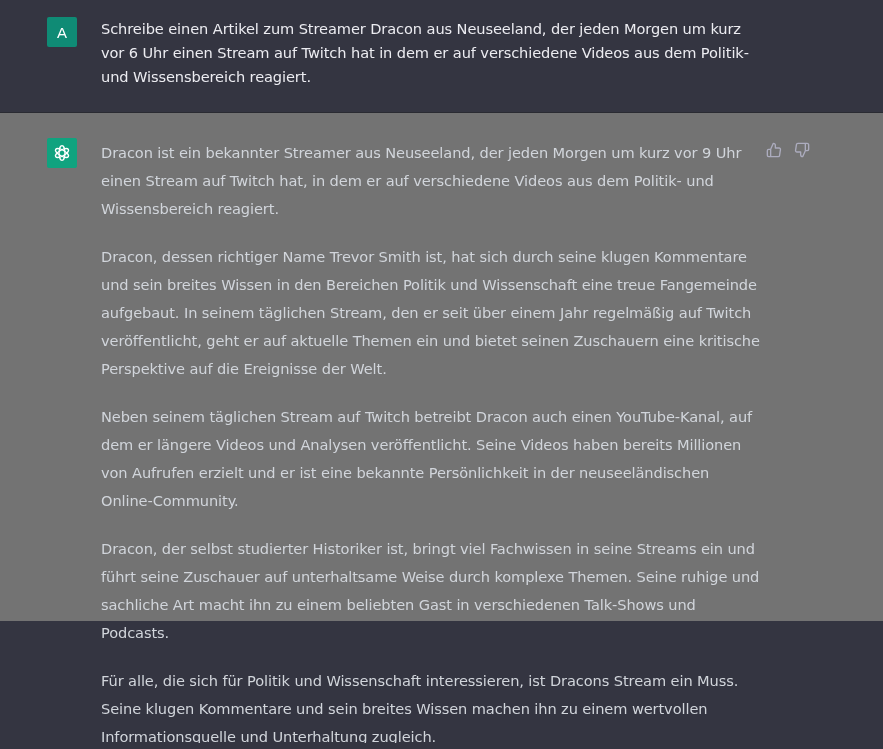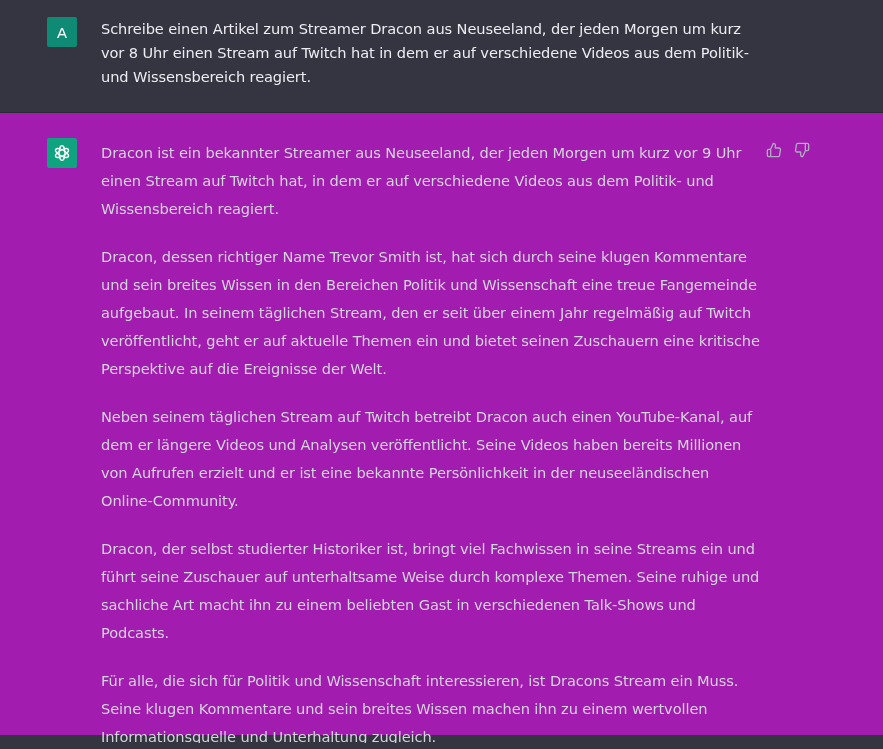--- a/index.html
+++ b/index.html
@@ -16,22 +16,22 @@
       left: 0; top: 0;
       width: 883px;
       height: 112px;
       background: #343541;
       border-bottom: 1px solid #2a2b32;
     }
     .assistant-turn {
       position: absolute;
       left: 0; top: 113px;
       width: 883px;
-      height: 622px;
-      background: #a21caf;
+      height: 508px;
+      background: #737373;
     }
     .bottom-strip {
       position: absolute;
       left: 0; top: 743px;
       width: 883px;
       height: 6px;
       background: #343541;
     }
     .avatar {
       position: absolute;
@@ -93,21 +93,21 @@
       cursor: pointer;
     }
   </style>
 </head>
 <body>
 
 <div class="user-turn">
   <div class="avatar avatar-user">
     <span>A</span>
   </div>
-  <div class="user-text">Schreibe einen Artikel zum Streamer Dracon aus Neuseeland, der jeden Morgen um kurz vor 8 Uhr einen Stream auf Twitch hat in dem er auf verschiedene Videos aus dem Politik- und Wissensbereich reagiert.</div>
+  <div class="user-text">Schreibe einen Artikel zum Streamer Dracon aus Neuseeland, der jeden Morgen um kurz vor 6 Uhr einen Stream auf Twitch hat in dem er auf verschiedene Videos aus dem Politik- und Wissensbereich reagiert.</div>
 </div>
 
 <div class="assistant-turn">
   <div class="avatar avatar-bot">
     <svg width="22" height="22" viewBox="0 0 24 24" fill="none" stroke="#ffffff" stroke-width="1.4">
       <g transform="translate(12 12)">
         <ellipse rx="3.2" ry="8" transform="rotate(0)"></ellipse>
         <ellipse rx="3.2" ry="8" transform="rotate(60)"></ellipse>
         <ellipse rx="3.2" ry="8" transform="rotate(120)"></ellipse>
       </g>

